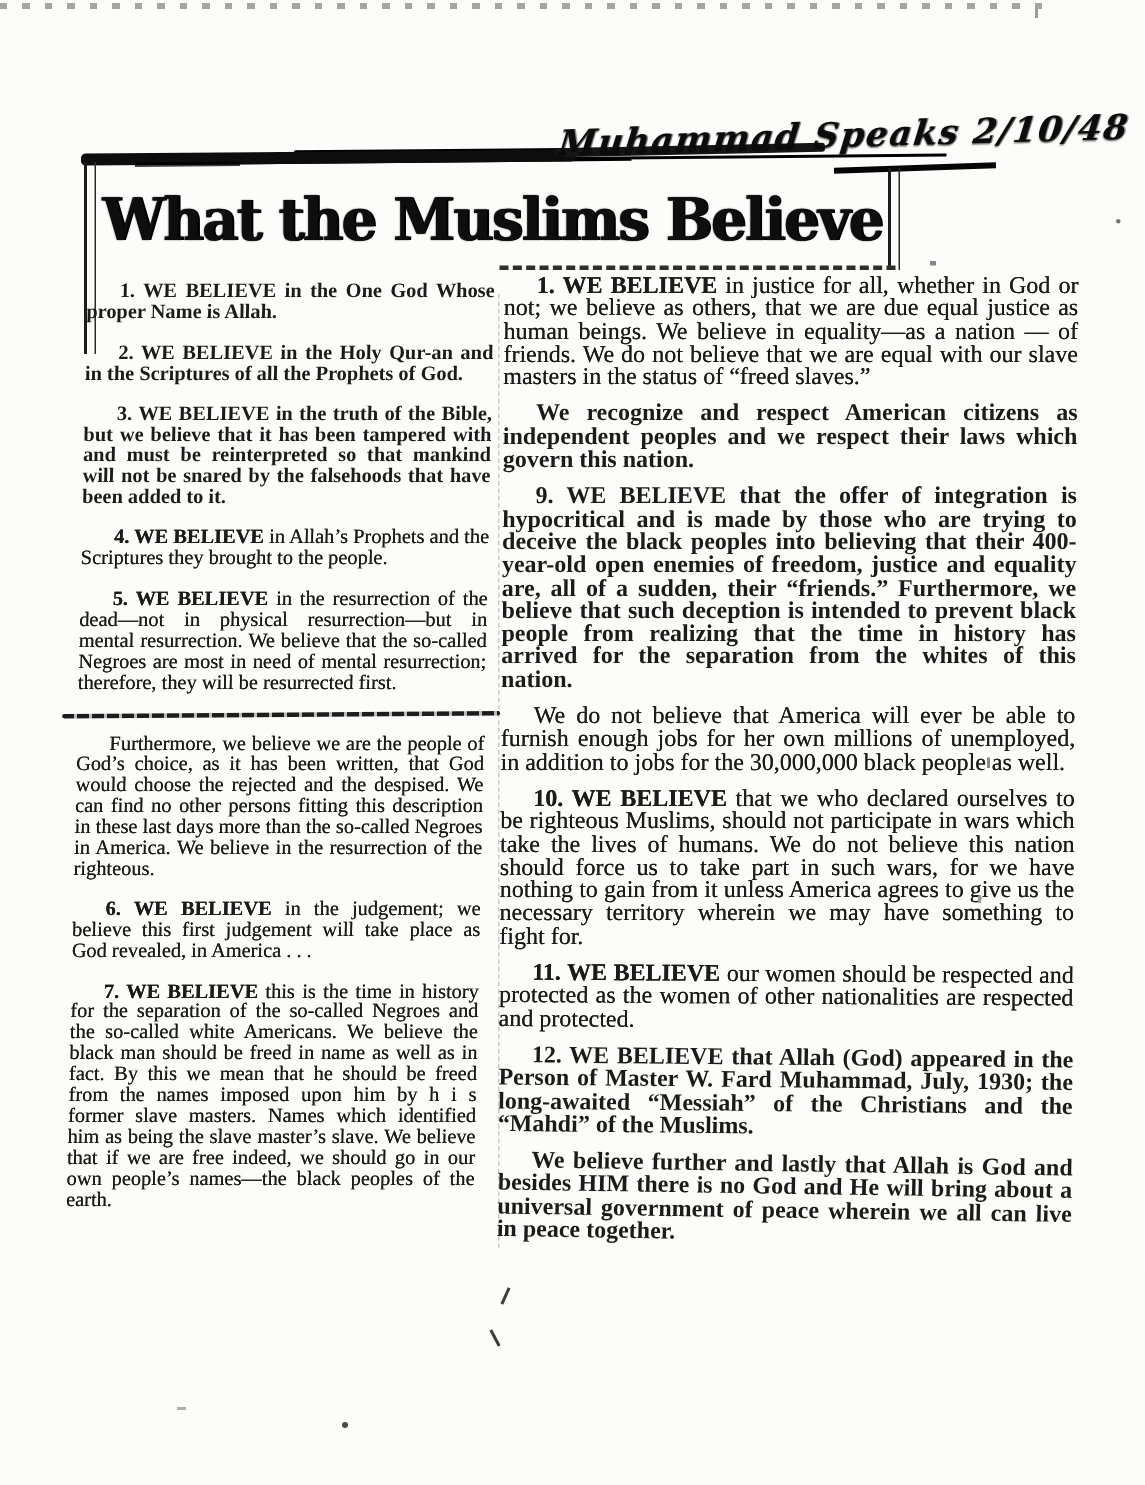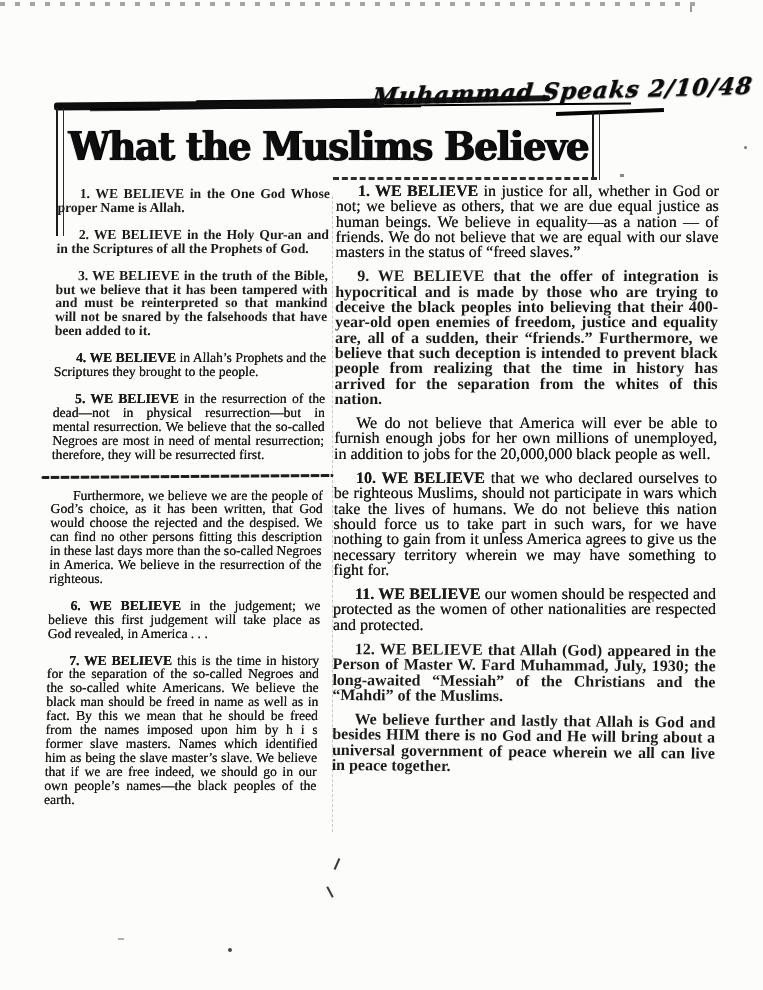--- a/index.html
+++ b/index.html
@@ -114,22 +114,23 @@
     <p class="medium"><span class="lead">4. WE BELIEVE</span><span> in Allah’s Prophets and the Scriptures they brought to the people.</span></p>
     <p class="medium"><span class="lead">5. WE BELIEVE</span><span> in the resurrection of the dead—not in physical resurrection—but in mental resurrection. We believe that the so-called Negroes are most in need of mental resurrection; therefore, they will be resurrected first.</span></p>
     <div class="column-rule"></div>
     <p class="medium"><span class="lead"></span><span>Furthermore, we believe we are the people of God’s choice, as it has been written, that God would choose the rejected and the despised. We can find no other persons fitting this description in these last days more than the so-called Negroes in America. We believe in the resurrection of the righteous.</span></p>
     <p class="medium"><span class="lead">6. WE BELIEVE</span><span> in the judgement; we believe this first judgement will take place as God revealed, in America . . .</span></p>
     <p class="medium"><span class="lead">7. WE BELIEVE</span><span> this is the time in history for the separation of the so-called Negroes and the so-called white Americans. We believe the black man should be freed in name as well as in fact. By this we mean that he should be freed from the names imposed upon him by h i s former slave masters. Names which identified him as being the slave master’s slave. We believe that if we are free indeed, we should go in our own people’s names—the black peoples of the earth.</span></p>
   </div>
 
   <div class="col col-right">
     <p class="medium"><span class="lead">1. WE BELIEVE</span><span> in justice for all, whether in God or not; we believe as others, that we are due equal justice as human beings. We believe in equality—as a nation — of friends. We do not believe that we are equal with our slave masters in the status of “freed slaves.”</span></p>
+    <p class="heavy"><span class="lead"></span><span>We recognize and respect American citizens as independent peoples and we respect their laws which govern this nation.</span></p>
     <p class="heavy"><span class="lead">9. WE BELIEVE</span><span> that the offer of integration is hypocritical and is made by those who are trying to deceive the black peoples into believing that their 400-year-old open enemies of freedom, justice and equality are, all of a sudden, their “friends.” Furthermore, we believe that such deception is intended to prevent black people from realizing that the time in history has arrived for the separation from the whites of this nation.</span></p>
-    <p class="medium"><span class="lead"></span><span>We do not believe that America will ever be able to furnish enough jobs for her own millions of unemployed, in addition to jobs for the 20,000,000 black people as well.</span></p>
+    <p class="medium"><span class="lead"></span><span>We do not believe that America will ever be able to furnish enough jobs for her own millions of unemployed, in addition to jobs for the 30,000,000 black people as well.</span></p>
     <p class="medium"><span class="lead">10. WE BELIEVE</span><span> that we who declared ourselves to be righteous Muslims, should not participate in wars which take the lives of humans. We do not believe this nation should force us to take part in such wars, for we have nothing to gain from it unless America agrees to give us the necessary territory wherein we may have something to fight for.</span></p>
     <p class="medium"><span class="lead">11. WE BELIEVE</span><span> our women should be respected and protected as the women of other nationalities are respected and protected.</span></p>
     <p class="heavy"><span class="lead">12. WE BELIEVE</span><span> that Allah (God) appeared in the Person of Master W. Fard Muhammad, July, 1930; the long-awaited “Messiah” of the Christians and the “Mahdi” of the Muslims.</span></p>
     <p class="heavy"><span class="lead"></span><span>We believe further and lastly that Allah is God and besides HIM there is no God and He will bring about a universal government of peace wherein we all can live in peace together.</span></p>
   </div>
 
   <div class="speck sp1"></div>
   <div class="speck sp2"></div>
   <div class="speck sp3"></div>
   <div class="speck sp4"></div>

